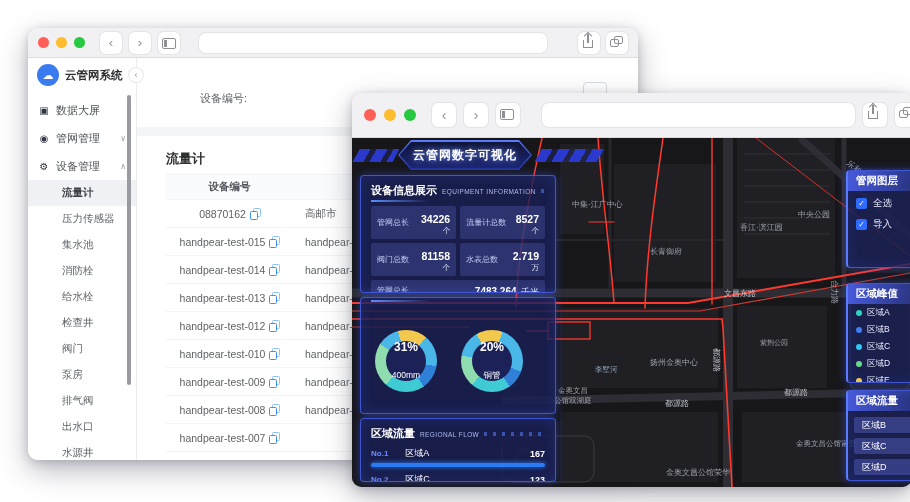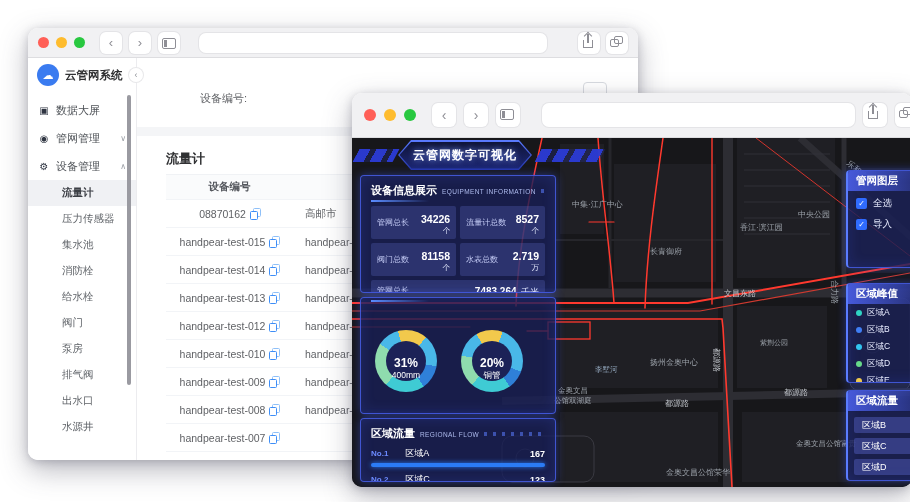--- a/index.html
+++ b/index.html
@@ -100,21 +100,21 @@
   .scell .lb{font-size:8px;color:#c6cdf7;width:44px;line-height:1.15;}
   .scell .vw{margin-left:auto;text-align:right;line-height:1.05;}
   .scell .num{font-size:10.5px;font-weight:bold;color:#fff;}
   .scell .un{font-size:7.5px;color:#e6ebff;display:block;}
   .scell.wide{height:21px;}
   .scell.wide .un{display:inline;font-size:9px;}
   .scell.wide .num{font-size:10px;}
   .donuts{position:absolute;left:14px;top:196px;display:flex;gap:24px;}
   .donut{position:relative;width:62px;height:62px;border-radius:50%;}
   .donut .hole{position:absolute;left:11px;top:11px;width:40px;height:40px;border-radius:50%;background:#1c2257;
-               display:flex;flex-direction:column;align-items:center;justify-content:flex-end;line-height:1.15;}
+               display:flex;flex-direction:column;align-items:center;justify-content:space-between;line-height:1.15;gap:12px;}
   .donut .pc{font-size:12px;font-weight:bold;color:#fff;}
   .donut .dl{font-size:8.5px;color:#fff;}
   .d1{background:conic-gradient(from 345deg,#f2c94c 0 55deg,#49b8e8 55deg 115deg,#2f80d8 115deg 160deg,#3fcbd4 160deg 235deg,#8fdcae 235deg 318deg,#49b8e8 318deg 360deg);}
   .d2{background:conic-gradient(from 330deg,#f2c94c 0 50deg,#49b8e8 50deg 140deg,#2f80d8 140deg 175deg,#3fcbd4 175deg 250deg,#8fdcae 250deg 310deg,#49b8e8 310deg 360deg);}
   .flowrows{position:absolute;left:10px;right:10px;top:28px;}
   .frow{display:flex;align-items:center;gap:17px;font-size:9px;color:#fff;height:13px;}
   .frow .rk{color:#6c8bff;font-size:8px;font-weight:bold;}
   .frow .vl{margin-left:auto;font-weight:bold;}
   .fbar{height:4px;border-radius:2px;background:#2b7bf5;box-shadow:0 0 5px #2b7bf5;margin:3px 0 6px 0;}
   .rpanel{border-left:2px solid #5a7cff;}
@@ -179,20 +179,21 @@
           <div class="mi">
             <span class="ic">⚙</span>
             <span>设备管理</span>
             <span class="chev">∧</span>
           </div>
           <div class="smi sel">流量计</div>
           <div class="smi">压力传感器</div>
           <div class="smi">集水池</div>
           <div class="smi">消防栓</div>
           <div class="smi">给水栓</div>
+          <div class="smi">检查井</div>
           <div class="smi">阀门</div>
           <div class="smi">泵房</div>
           <div class="smi">排气阀</div>
           <div class="smi">出水口</div>
           <div class="smi">水源井</div>
         </div>
         <span class="sb-scroll"></span>
       </aside>
       <main class="bmain">
         <div class="fcard">

